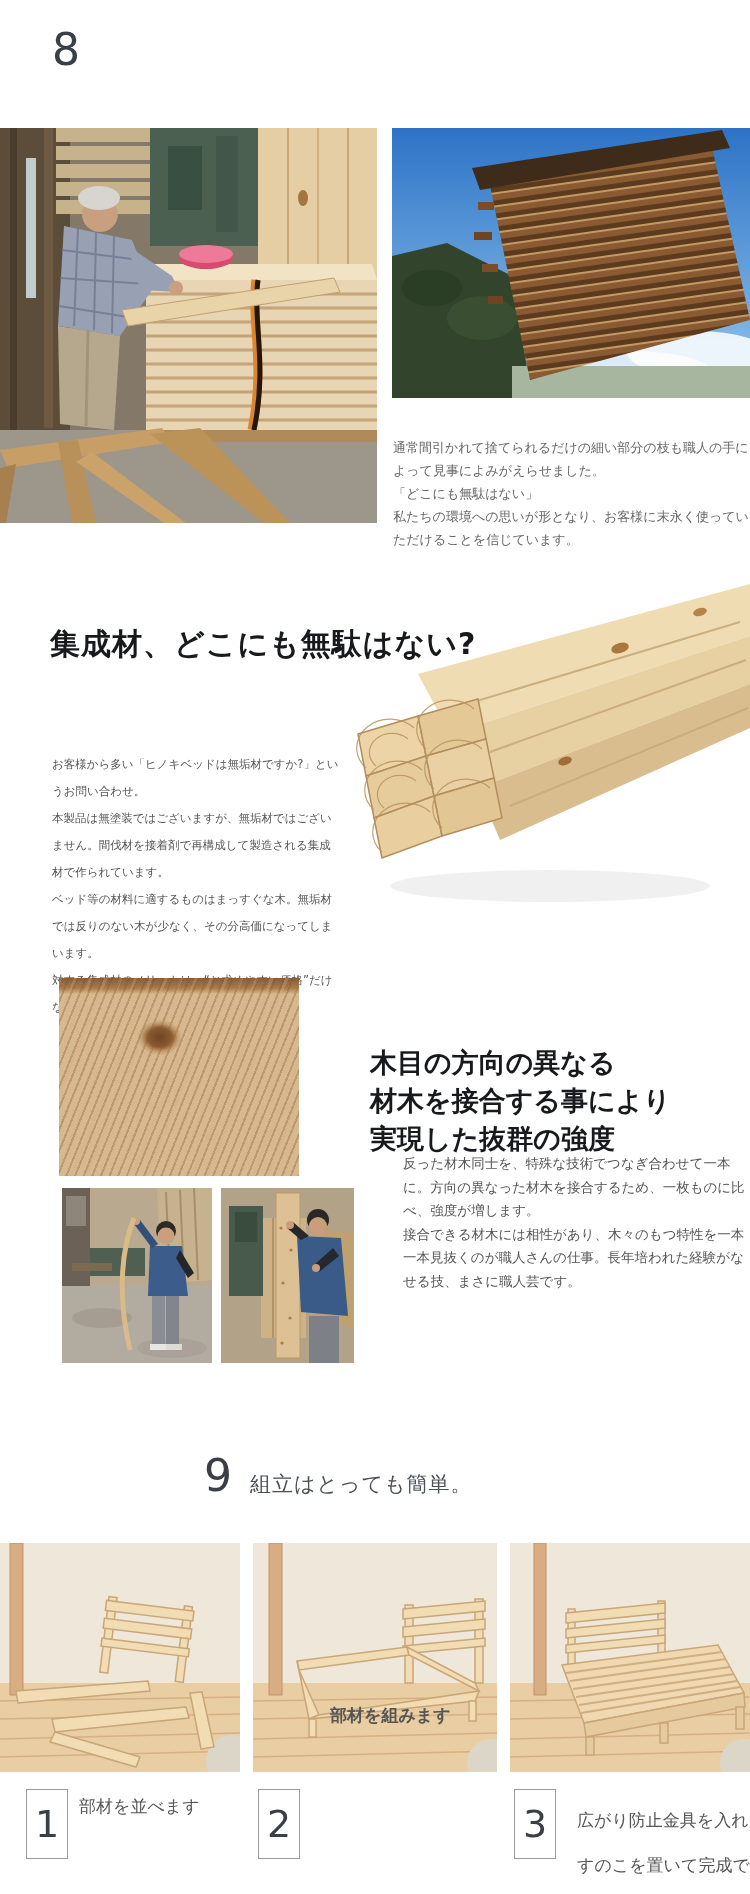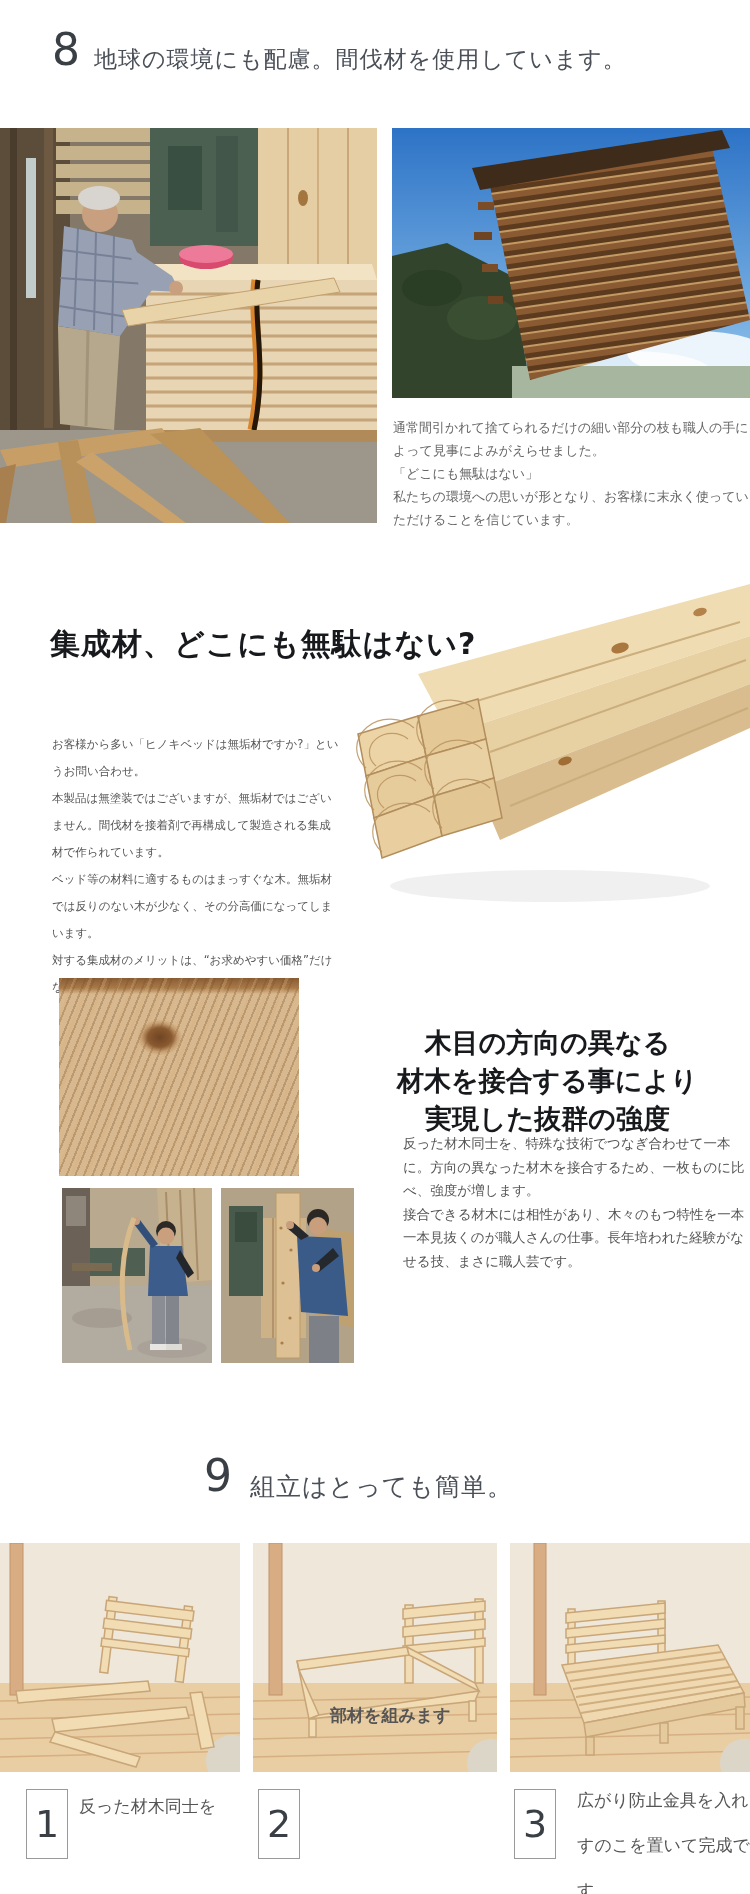--- a/index.html
+++ b/index.html
@@ -1,41 +1,40 @@
 <!DOCTYPE html>
 <html><head>
 <meta charset="utf-8">
 <style>
   html,body{margin:0;padding:0;background:#fff;}
   .page{position:relative;width:750px;height:1894px;background:#ffffff;overflow:hidden;
         font-family:"DejaVu Sans",sans-serif;}
   .abs{position:absolute;}
-  .pre{white-space:pre-line;}
+  .pre{white-space:pre-line;margin-top:20px;}
   .sec-num{font-size:44px;line-height:1;color:#3a3f46;font-weight:500;}
   .sec-title{font-size:23px;color:#4b5058;letter-spacing:1px;}
   .caption{font-size:13px;line-height:23px;color:#666;}
   .big-title{font-size:30px;font-weight:bold;color:#17191c;letter-spacing:1px;}
   .body-sm{font-size:11.5px;line-height:27px;color:#555;}
   .body-md{font-size:13.5px;line-height:23.5px;color:#555;}
-  .strength-title{font-size:27px;font-weight:bold;line-height:38px;color:#17191c;text-align:center;}
+  .strength-title{font-size:27px;font-weight:bold;line-height:38px;color:#17191c;text-align:left;}
   .photo{position:absolute;}
   .photo svg{display:block;}
   .step-box{position:absolute;width:40px;height:68px;border:1px solid #9a9a9a;background:#fff;
             display:flex;align-items:center;justify-content:center;}
   .step-num{font-size:38px;color:#3a3f46;}
   .step-label{position:absolute;font-size:17px;color:#555;}
   .step-label.two{line-height:45px;}
 </style>
 </head>
 <body>
 
 <div class="page">
 
   <div class="abs sec-num" style="left:52px;top:28px;">8</div>
-  <div class="abs sec-title" style="left:94px;top:44px;">地球の環境にも配慮。間伐材を使用しています。</div>
 
   <div class="photo" style="left:0;top:128px;">
     <svg viewBox="0 0 377 395" width="377" height="395">
       <rect width="377" height="314" fill="#847968"></rect>
       <rect width="70" height="314" fill="#5c4c3a"></rect>
       <rect x="10" width="7" height="305" fill="#4a3c2c"></rect>
       <rect x="26" y="30" width="10" height="140" fill="#c2cdcb"></rect>
       <rect x="44" width="9" height="300" fill="#6e5a43"></rect>
       <g fill="#c6b28b">
         <rect x="56" y="0" width="112" height="14"></rect>
@@ -239,21 +238,21 @@
       <circle cx="69" cy="37" r="4" fill="#c89e7d"></circle>
       <circle cx="95" cy="80" r="4" fill="#c89e7d"></circle>
       <rect x="88" y="128" width="30" height="47" fill="#7e8087"></rect>
     </svg>
   </div>
 
   <div class="abs body-md pre" style="left:403px;top:1132px;width:342px;">反った材木同士を、特殊な技術でつなぎ合わせて一本に。方向の異なった材木を接合するため、一枚ものに比べ、強度が増します。
 接合できる材木には相性があり、木々のもつ特性を一本一本見抜くのが職人さんの仕事。長年培われた経験がなせる技、まさに職人芸です。</div>
 
   <div class="abs sec-num" style="left:204px;top:1454px;">9</div>
-  <div class="abs sec-title" style="left:250px;top:1470px;font-size:25px;">組立はとっても簡単。</div>
+  <div class="abs sec-title" style="left:250px;top:1470px;font-size:21px;">組立はとっても簡単。</div>
 
   <div class="photo" style="left:0;top:1543px;">
     <svg viewBox="0 0 240 229" width="240" height="229">
       <rect width="240" height="229" fill="#efe7da"></rect>
       <rect y="140" width="240" height="89" fill="#e9cda3"></rect>
       <g stroke="#d6b083" stroke-width="1.5">
         <line x1="0" y1="158" x2="240" y2="154"></line>
           <line x1="0" y1="176" x2="240" y2="171"></line>
         <line x1="0" y1="196" x2="240" y2="190"></line>
           <line x1="0" y1="214" x2="240" y2="208"></line>
@@ -337,21 +336,21 @@
         <rect x="76" y="194" width="8" height="18"></rect>
           <rect x="226" y="164" width="8" height="22"></rect>
         <rect x="150" y="180" width="8" height="20"></rect>
       </g>
     </svg>
   </div>
 
   <div class="step-box" style="left:26px;top:1789px;">
     <span class="step-num">1</span>
   </div>
-  <div class="step-label" style="left:79px;top:1795px;">反った材木同士を</div>
+  <div class="step-label" style="left:79px;top:1795px;">部材を並べます</div>
 
   <div class="step-box" style="left:258px;top:1789px;">
     <span class="step-num">2</span>
   </div>
   <div class="step-label" style="left:330px;top:1704px;font-weight:bold;">部材を組みます</div>
 
   <div class="step-box" style="left:514px;top:1789px;">
     <span class="step-num">3</span>
   </div>
   <div class="step-label two pre" style="left:577px;top:1778px;">広がり防止金具を入れ

